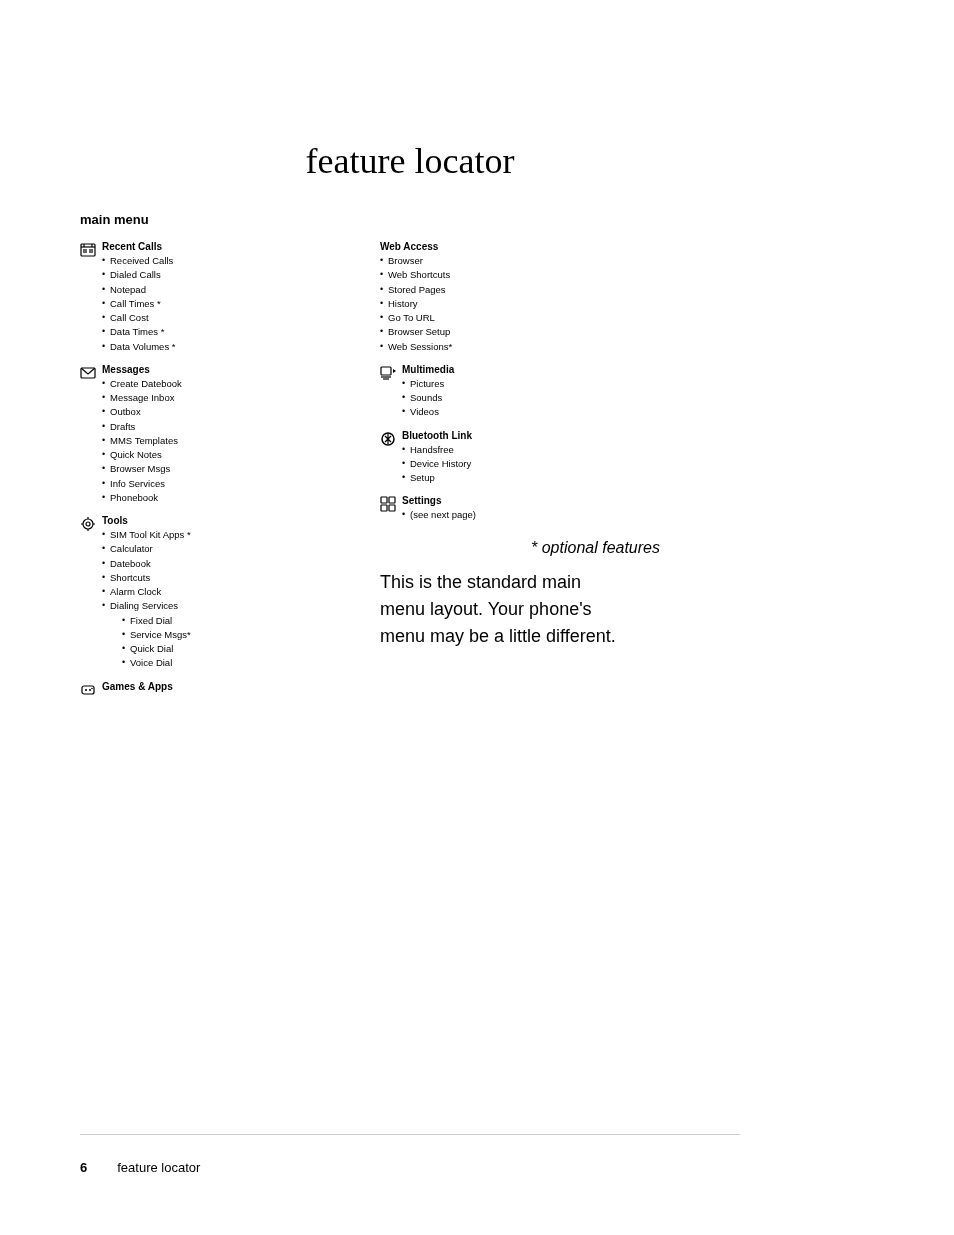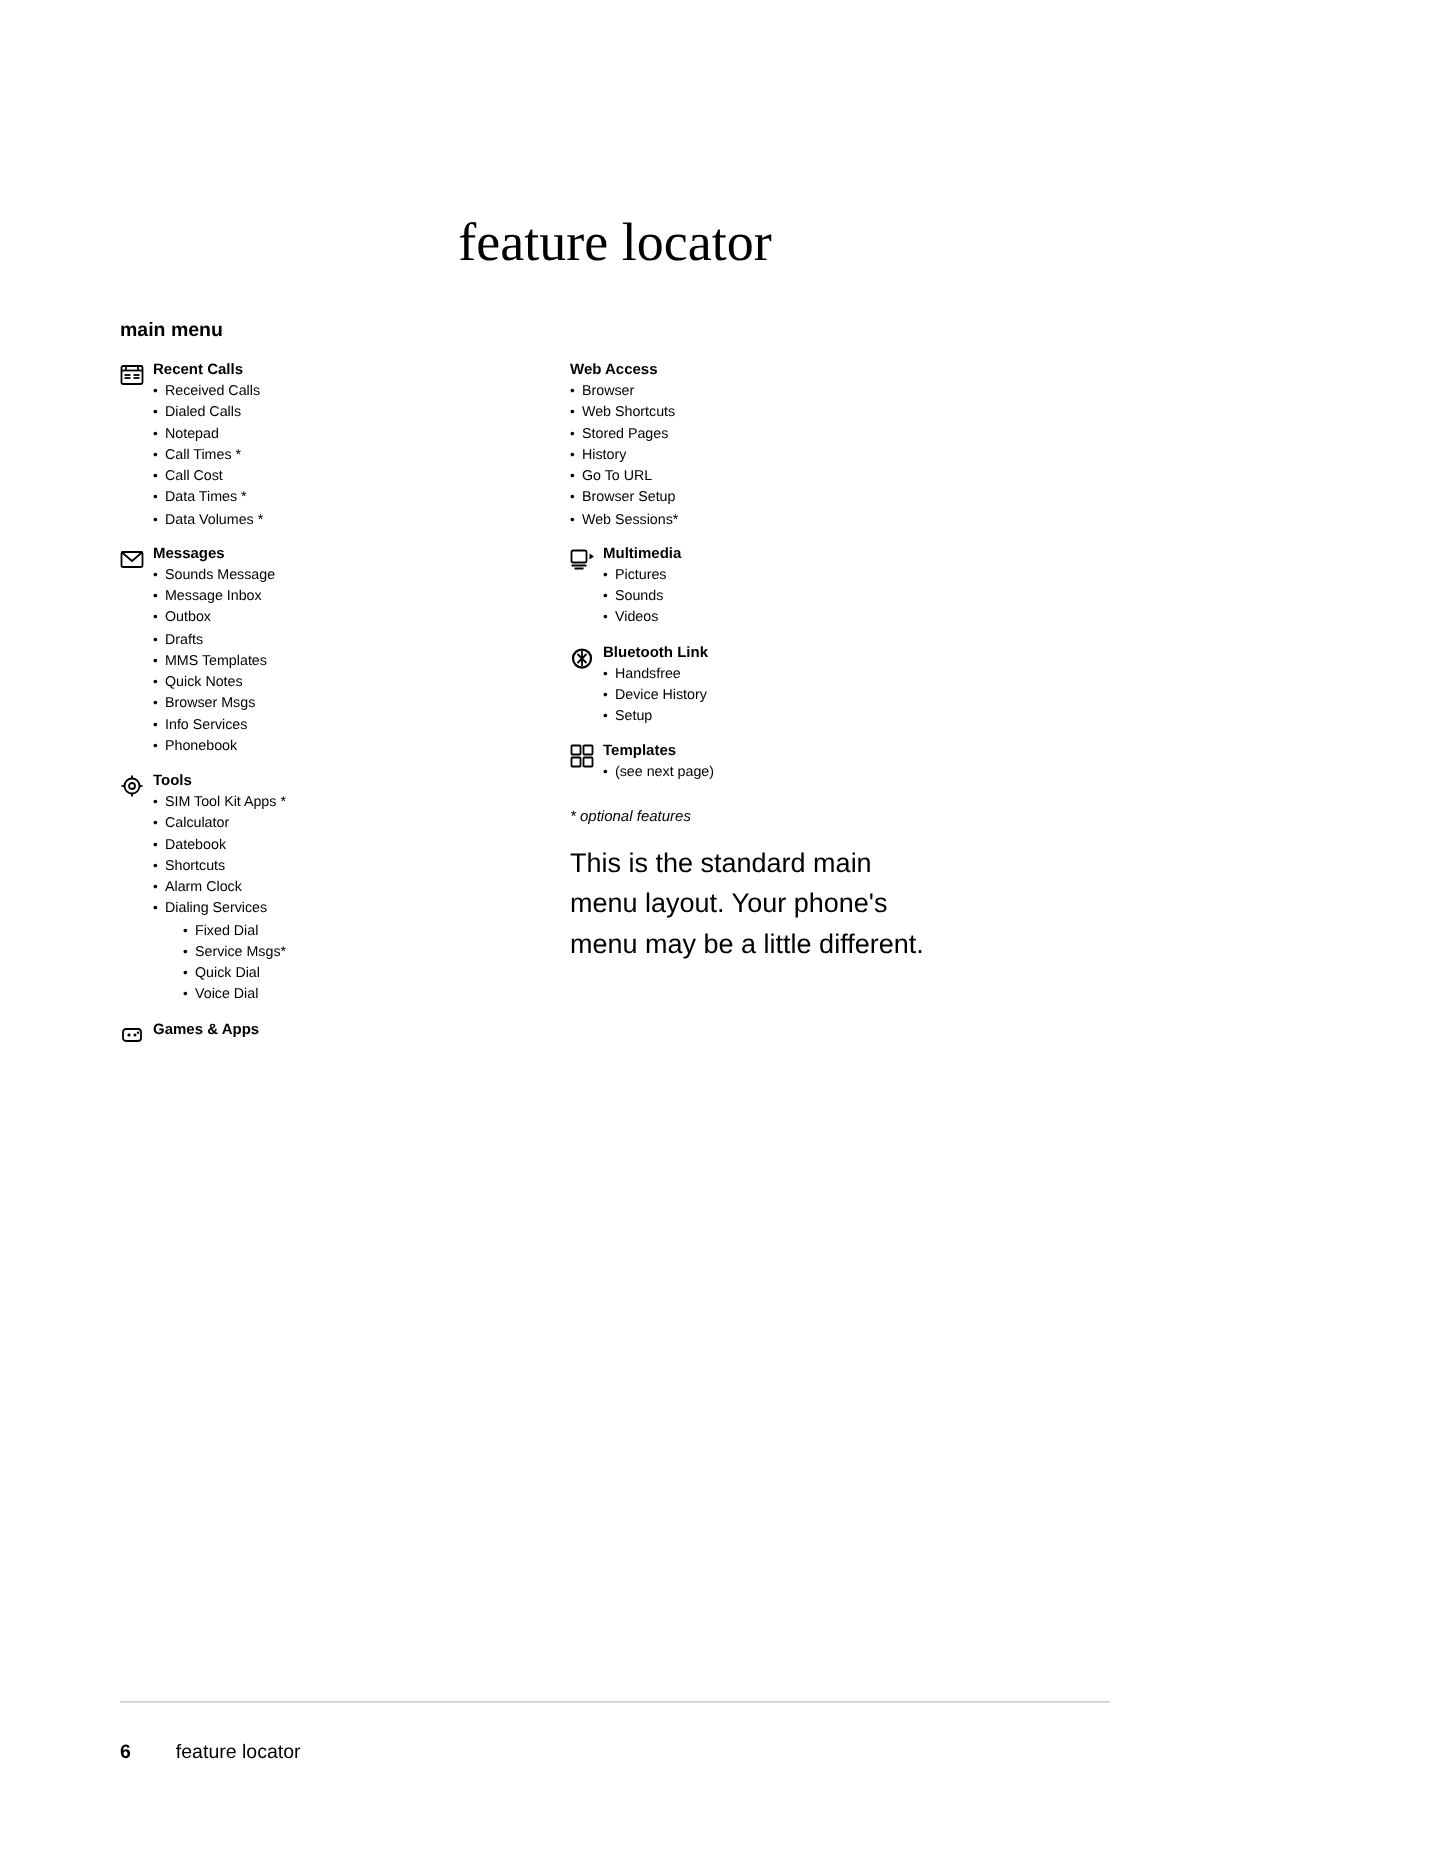--- a/index.html
+++ b/index.html
@@ -119,24 +119,25 @@
     }
 
     .sub-items li::before {
       content: "•";
       position: absolute;
       left: 0px;
       font-size: 9px;
     }
 
     .optional-note {
-      font-size: 10px;
+      font-size: 16px;
       font-family: Arial, sans-serif;
       margin-top: 16px;
       font-style: italic;
+      text-align: right;
     }
 
     .description-text {
       font-size: 18px;
       font-family: Arial, sans-serif;
       margin-top: 12px;
       line-height: 1.5;
       max-width: 240px;
     }
 
@@ -213,21 +214,21 @@
       <div class="menu-section">
         <div class="menu-icon">
           <svg viewBox="0 0 16 16" fill="none" stroke="#000" stroke-width="1.2">
             <rect x="1" y="3" width="14" height="10" rx="1"></rect>
             <polyline points="1,3 8,9 15,3"></polyline>
           </svg>
         </div>
         <div class="menu-content">
           <div class="menu-title">Messages</div>
           <ul class="menu-items">
-            <li>Sounds Message</li>
+            <li>Create Datebook</li>
             <li>Message Inbox</li>
             <li>Outbox</li>
             <li>Drafts</li>
             <li>MMS Templates</li>
             <li>Quick Notes</li>
             <li>Browser Msgs</li>
             <li>Info Services</li>
             <li>Phonebook</li>
           </ul>
         </div>
@@ -337,21 +338,21 @@
       <div class="menu-section">
         <div class="menu-icon">
           <svg viewBox="0 0 16 16" fill="none" stroke="#000" stroke-width="1.2">
             <rect x="1" y="1" width="6" height="6" rx="0.5"></rect>
             <rect x="9" y="1" width="6" height="6" rx="0.5"></rect>
             <rect x="1" y="9" width="6" height="6" rx="0.5"></rect>
             <rect x="9" y="9" width="6" height="6" rx="0.5"></rect>
           </svg>
         </div>
         <div class="menu-content">
-          <div class="menu-title">Templates</div>
+          <div class="menu-title">Settings</div>
           <ul class="menu-items">
             <li>(see next page)</li>
           </ul>
         </div>
       </div>
 
       <div class="optional-note">* optional features</div>
       <div class="description-text">This is the standard main menu layout. Your phone's menu may be a little different.</div>
 
     </div>

